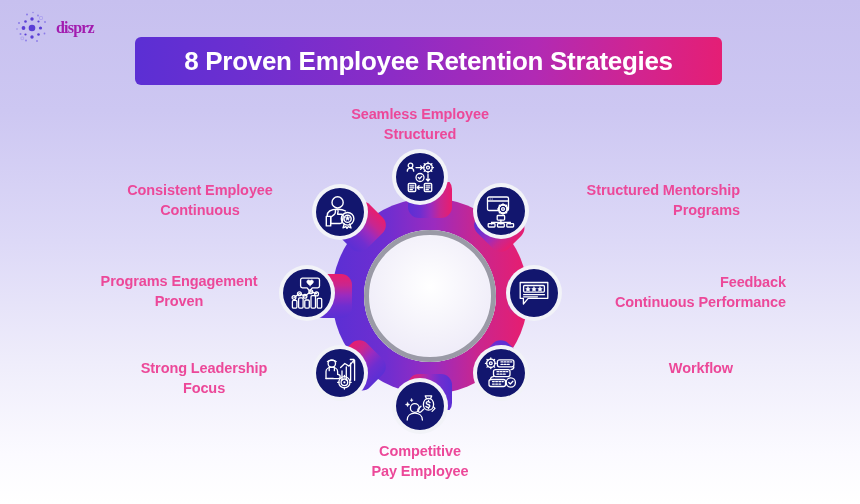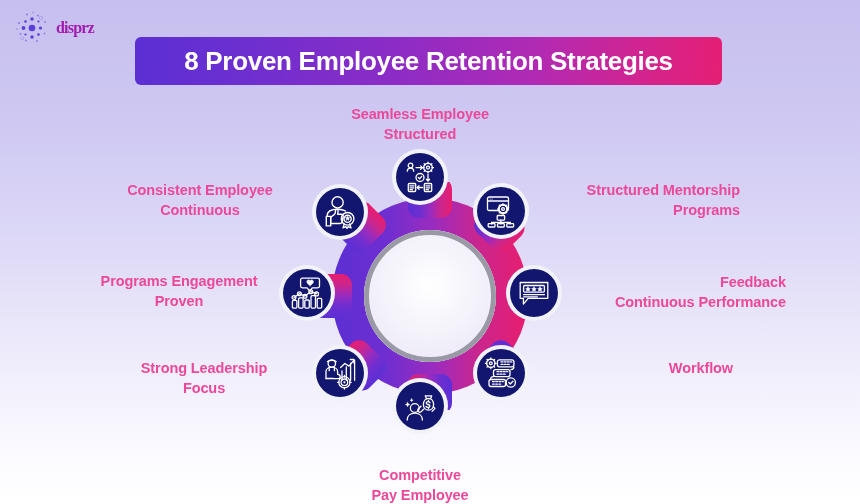--- a/index.html
+++ b/index.html
@@ -57,21 +57,21 @@
     color:#ec4899; line-height:1.35; letter-spacing:-0.1px;
   }
   .label.r { text-align:center; }
   .label.l { text-align:right; }
   .label.c { text-align:center; }
 
   .lb-onboarding   { left:330px; top:105px; width:180px; }
   .lb-mentorship   { left:540px; top:181px; width:200px; }
   .lb-feedback     { left:556px; top:273px; width:230px; }
   .lb-learning     { left:553px; top:359px; width:180px; }
-  .lb-pay          { left:330px; top:442px; width:180px;margin-top:24px; }
+  .lb-pay          { left:330px; top:442px; width:180px; }
   .lb-leadership   { left:110px; top:359px; width:188px; }
   .lb-engagement   { left:60px; top:272px; width:238px; }
   .lb-recognition  { left:100px; top:181px; width:200px; }
 </style>
 </head>
 <body>
 
 <div id="logo">
   <span class="mark">
     <svg viewBox="0 0 36 36" aria-hidden="true">

